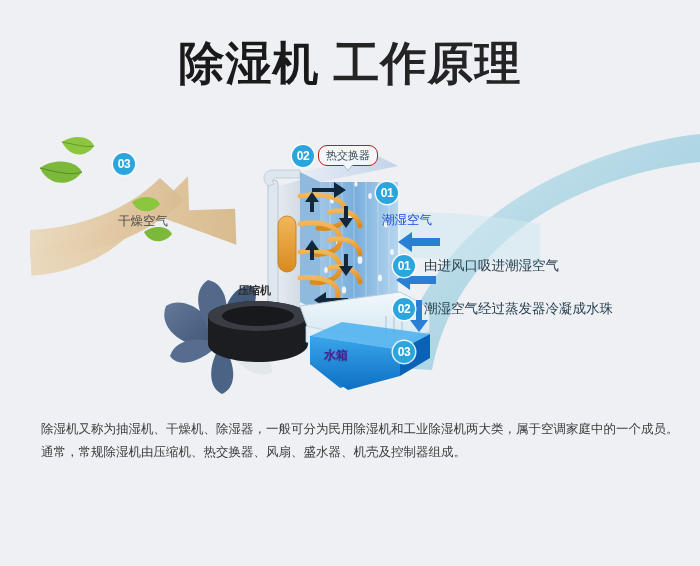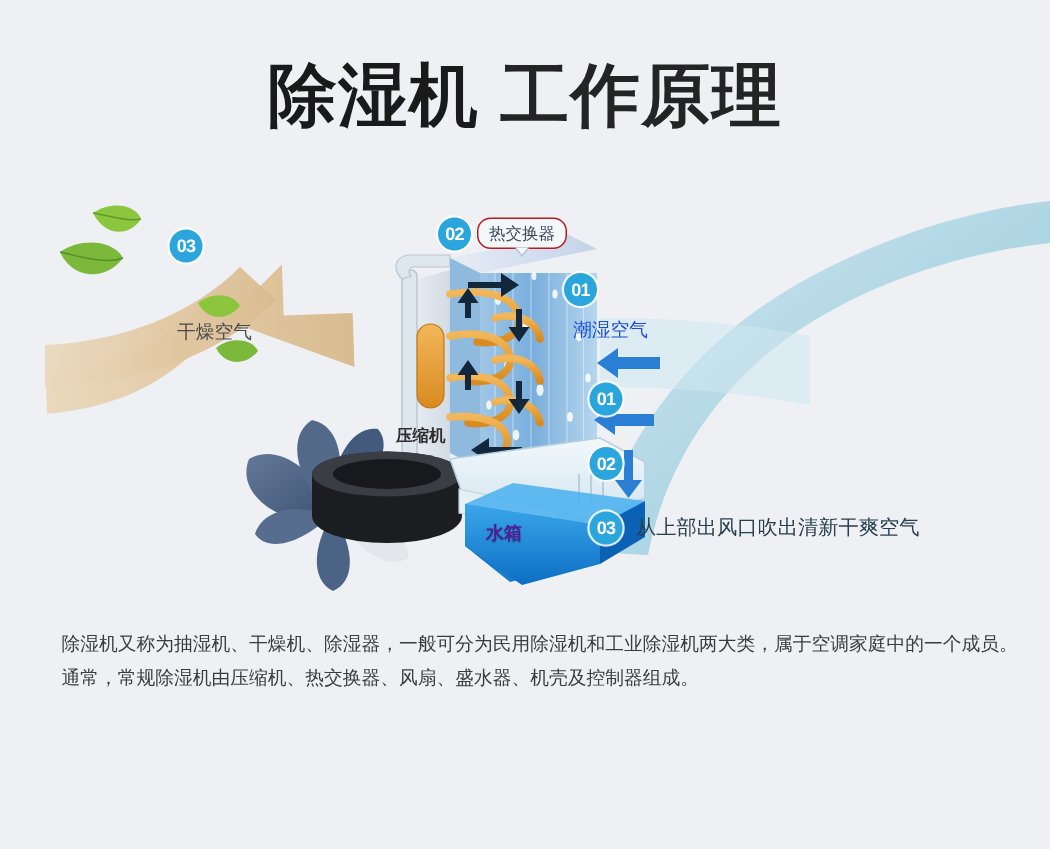--- a/index.html
+++ b/index.html
@@ -265,38 +265,39 @@
     <div class="badge" style="left:292px;top:25px;">02</div>
     <div class="badge" style="left:376px;top:62px;">01</div>
 
     <div class="callout" style="left:318px;top:25px;">
       <span>热交换器</span>
       <span class="tail"></span>
     </div>
 
     <div class="dlabel dry" style="left:118px;top:93px;">干燥空气</div>
     <div class="dlabel wet" style="left:382px;top:92px;">潮湿空气</div>
-    <div class="mlabel" style="left:238px;top:163px;margin-left:26px;">压缩机</div>
+    <div class="mlabel" style="left:238px;top:163px;">压缩机</div>
     <div class="mlabel tank" style="left:324px;top:227px;">水箱</div>
 
   </div>
 
   <div class="legend">
 
     <div class="legend-row">
       <span class="badge">01</span>
+      <span class="legend-txt">由进风口吸进潮湿空气</span>
     </div>
 
     <div class="legend-row">
       <span class="badge">02</span>
+      <span class="legend-txt">潮湿空气经过蒸发器冷凝成水珠</span>
     </div>
 
     <div class="legend-row">
       <span class="badge">03</span>
-      <span class="legend-txt">从上部出风口吹出清新干爽空气</span>
     </div>
 
   </div>
 
   <div class="body-copy">
     <p class="para">除湿机又称为抽湿机、干燥机、除湿器，一般可分为民用除湿机和工业除湿机两大类，属于空调家庭中的一个成员。通常，常规除湿机由压缩机、热交换器、风扇、盛水器、机壳及控制器组成。</p>
   </div>
 
 </div>
 

